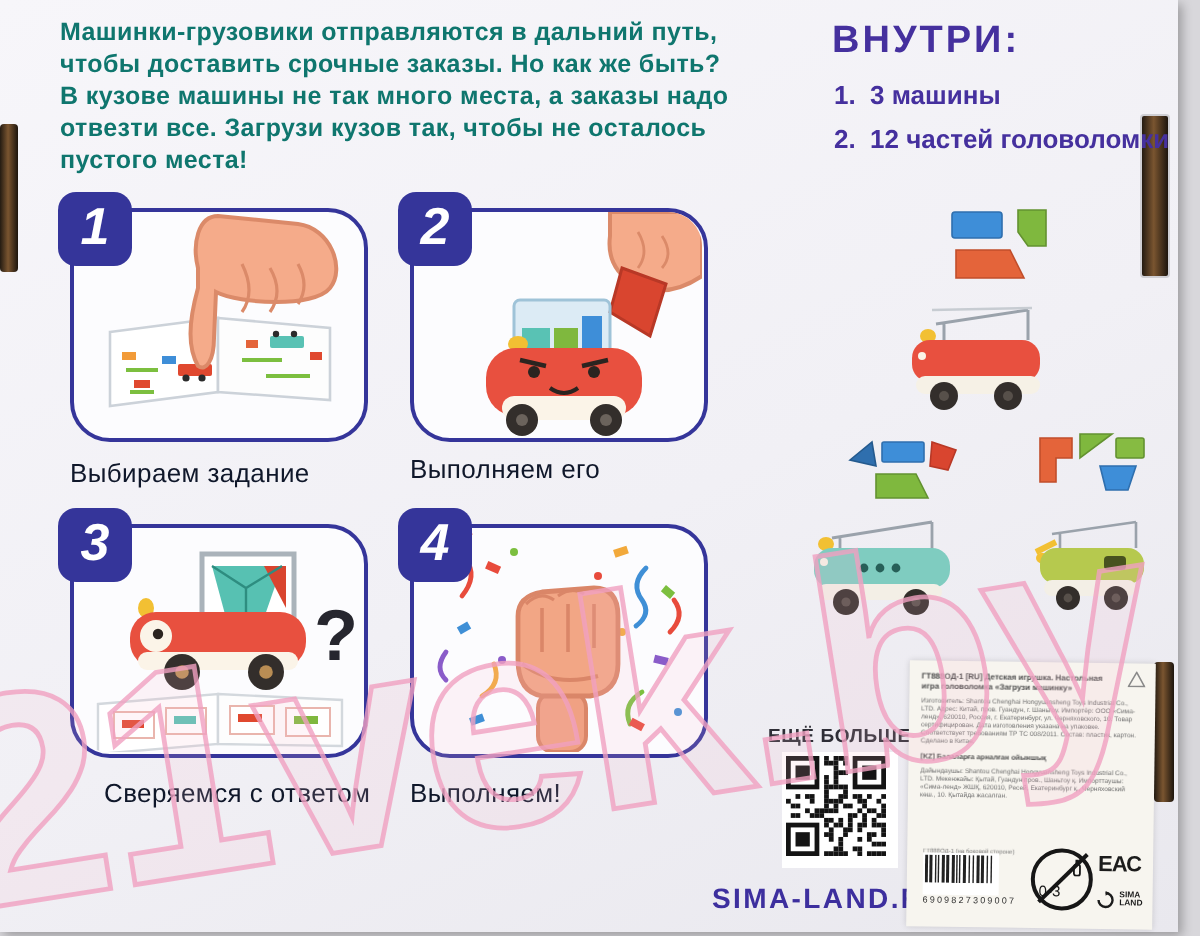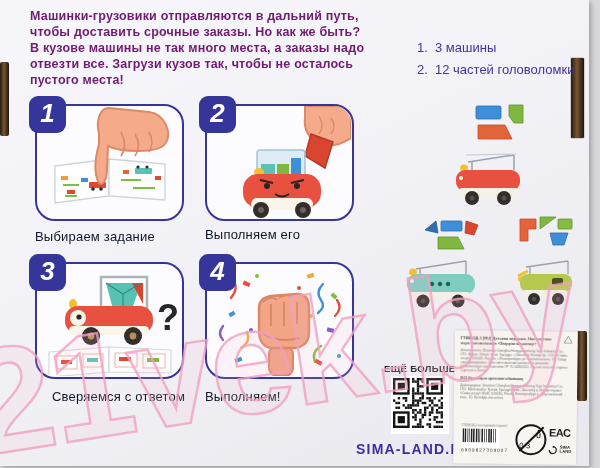--- a/index.html
+++ b/index.html
@@ -7,24 +7,24 @@
          font-family:"Liberation Sans",sans-serif;}
   .box{position:absolute;left:0;top:0;width:589px;height:466px;
        background:linear-gradient(155deg,#f7f6fa 0%,#f1f0f5 55%,#e9e8ee 100%);
        box-shadow:2px 2px 5px rgba(0,0,0,.28);}
   .flap{position:absolute;background:linear-gradient(90deg,#241b12,#7a5530 45%,#1d150d);border-radius:2px;}
   .flap-left{left:0;top:62px;width:9px;height:74px}
   .flap-right-top{left:570px;top:57px;width:13px;height:80px;border:1px solid #cfcfd4}
   .flap-right-bottom{left:577px;top:331px;width:10px;height:70px}
 
   .intro{position:absolute;left:30px;top:8px;width:382px;font-size:12.5px;line-height:16px;
-         font-weight:bold;color:#701a75;white-space:pre-line;letter-spacing:.2px}
+         font-weight:bold;color:#0f766e;white-space:pre-line;letter-spacing:.2px}
   .inside-title{position:absolute;left:416px;top:10px;font-size:19px;font-weight:800;
                 color:#45309e;letter-spacing:1.5px}
-  .inside-list{position:absolute;left:417px;top:37px;font-size:13px;font-weight:normal;
+  .inside-list{position:absolute;left:417px;top:37px;font-size:13px;font-weight:bold;
                color:#45309e;line-height:21.5px}
   .inside-item .num{display:inline-block;width:18px}
 
   .panel{position:absolute;width:149px;height:117px;border:2.5px solid #35359a;border-radius:20px;
          background:#fcfcfe;box-sizing:border-box;overflow:visible}
   .panel svg.illus{position:absolute;left:0;top:0;width:144px;height:112px;border-radius:17px;overflow:hidden}
   .badge{position:absolute;left:-8px;top:-10px;width:37px;height:37px;background:#35359a;border-radius:9px;
          color:#fff;font-weight:bold;font-style:italic;font-size:26px;display:flex;align-items:center;
          justify-content:center;padding-bottom:2px;box-sizing:border-box;z-index:3}
   .caption{position:absolute;width:149px;text-align:left;font-size:13px;font-weight:400;
@@ -65,20 +65,21 @@
   <div class="flap flap-left"></div>
   <div class="flap flap-right-top"></div>
   <div class="flap flap-right-bottom"></div>
 
   <div class="intro">Машинки-грузовики отправляются в дальний путь,
 чтобы доставить срочные заказы. Но как же быть?
 В кузове машины не так много места, а заказы надо
 отвезти все. Загрузи кузов так, чтобы не осталось
 пустого места!</div>
 
+  <div class="inside-title">ВНУТРИ:</div>
   <div class="inside-list">
     <div class="inside-item">
       <span class="num">1.</span><span>3 машины</span>
     </div>
     <div class="inside-item">
       <span class="num">2.</span><span>12 частей головоломки</span>
     </div>
   </div>
 
   <div class="panel" style="left:35px;top:104px">

